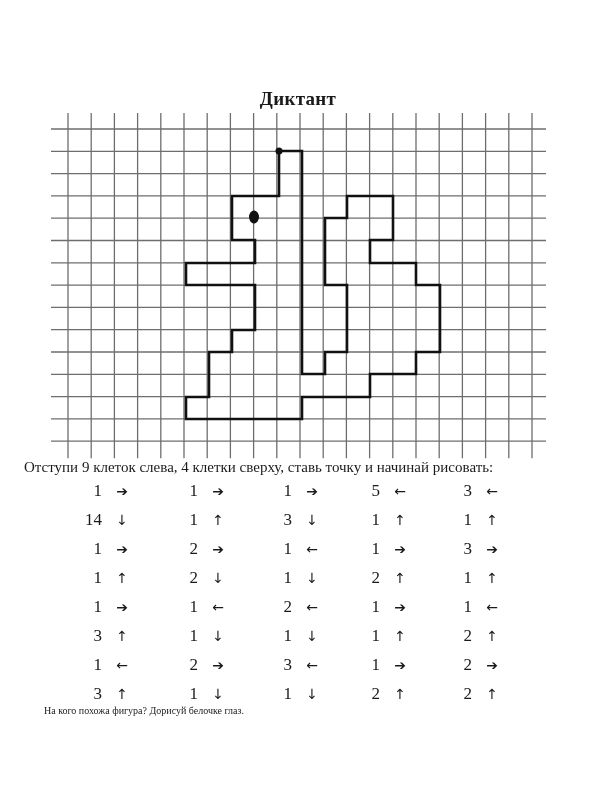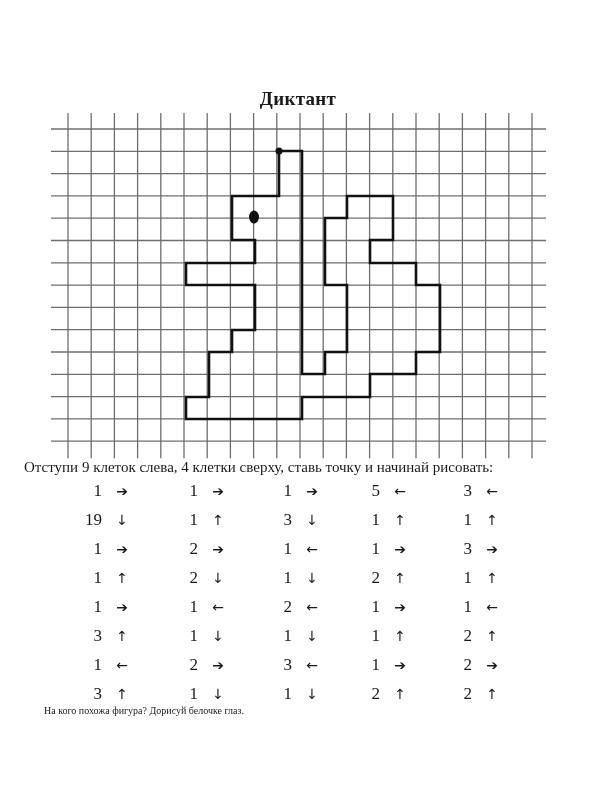--- a/index.html
+++ b/index.html
@@ -63,21 +63,21 @@
 </svg>
 
 <div class="instruction">Отступи 9 клеток слева, 4 клетки сверху, ставь точку и начинай рисовать:</div>
 
 <div class="commands" id="commands">
     <div class="cmd" style="left: 72px; top: 0px;">
       <span class="num">1</span>
       <span class="arrow">➔</span>
     </div>
     <div class="cmd" style="left: 72px; top: 29px;">
-      <span class="num">19</span>
+      <span class="num">14</span>
       <span class="arrow">↓</span>
     </div>
     <div class="cmd" style="left: 72px; top: 58px;">
       <span class="num">1</span>
       <span class="arrow">➔</span>
     </div>
     <div class="cmd" style="left: 72px; top: 87px;">
       <span class="num">1</span>
       <span class="arrow">↑</span>
     </div>

